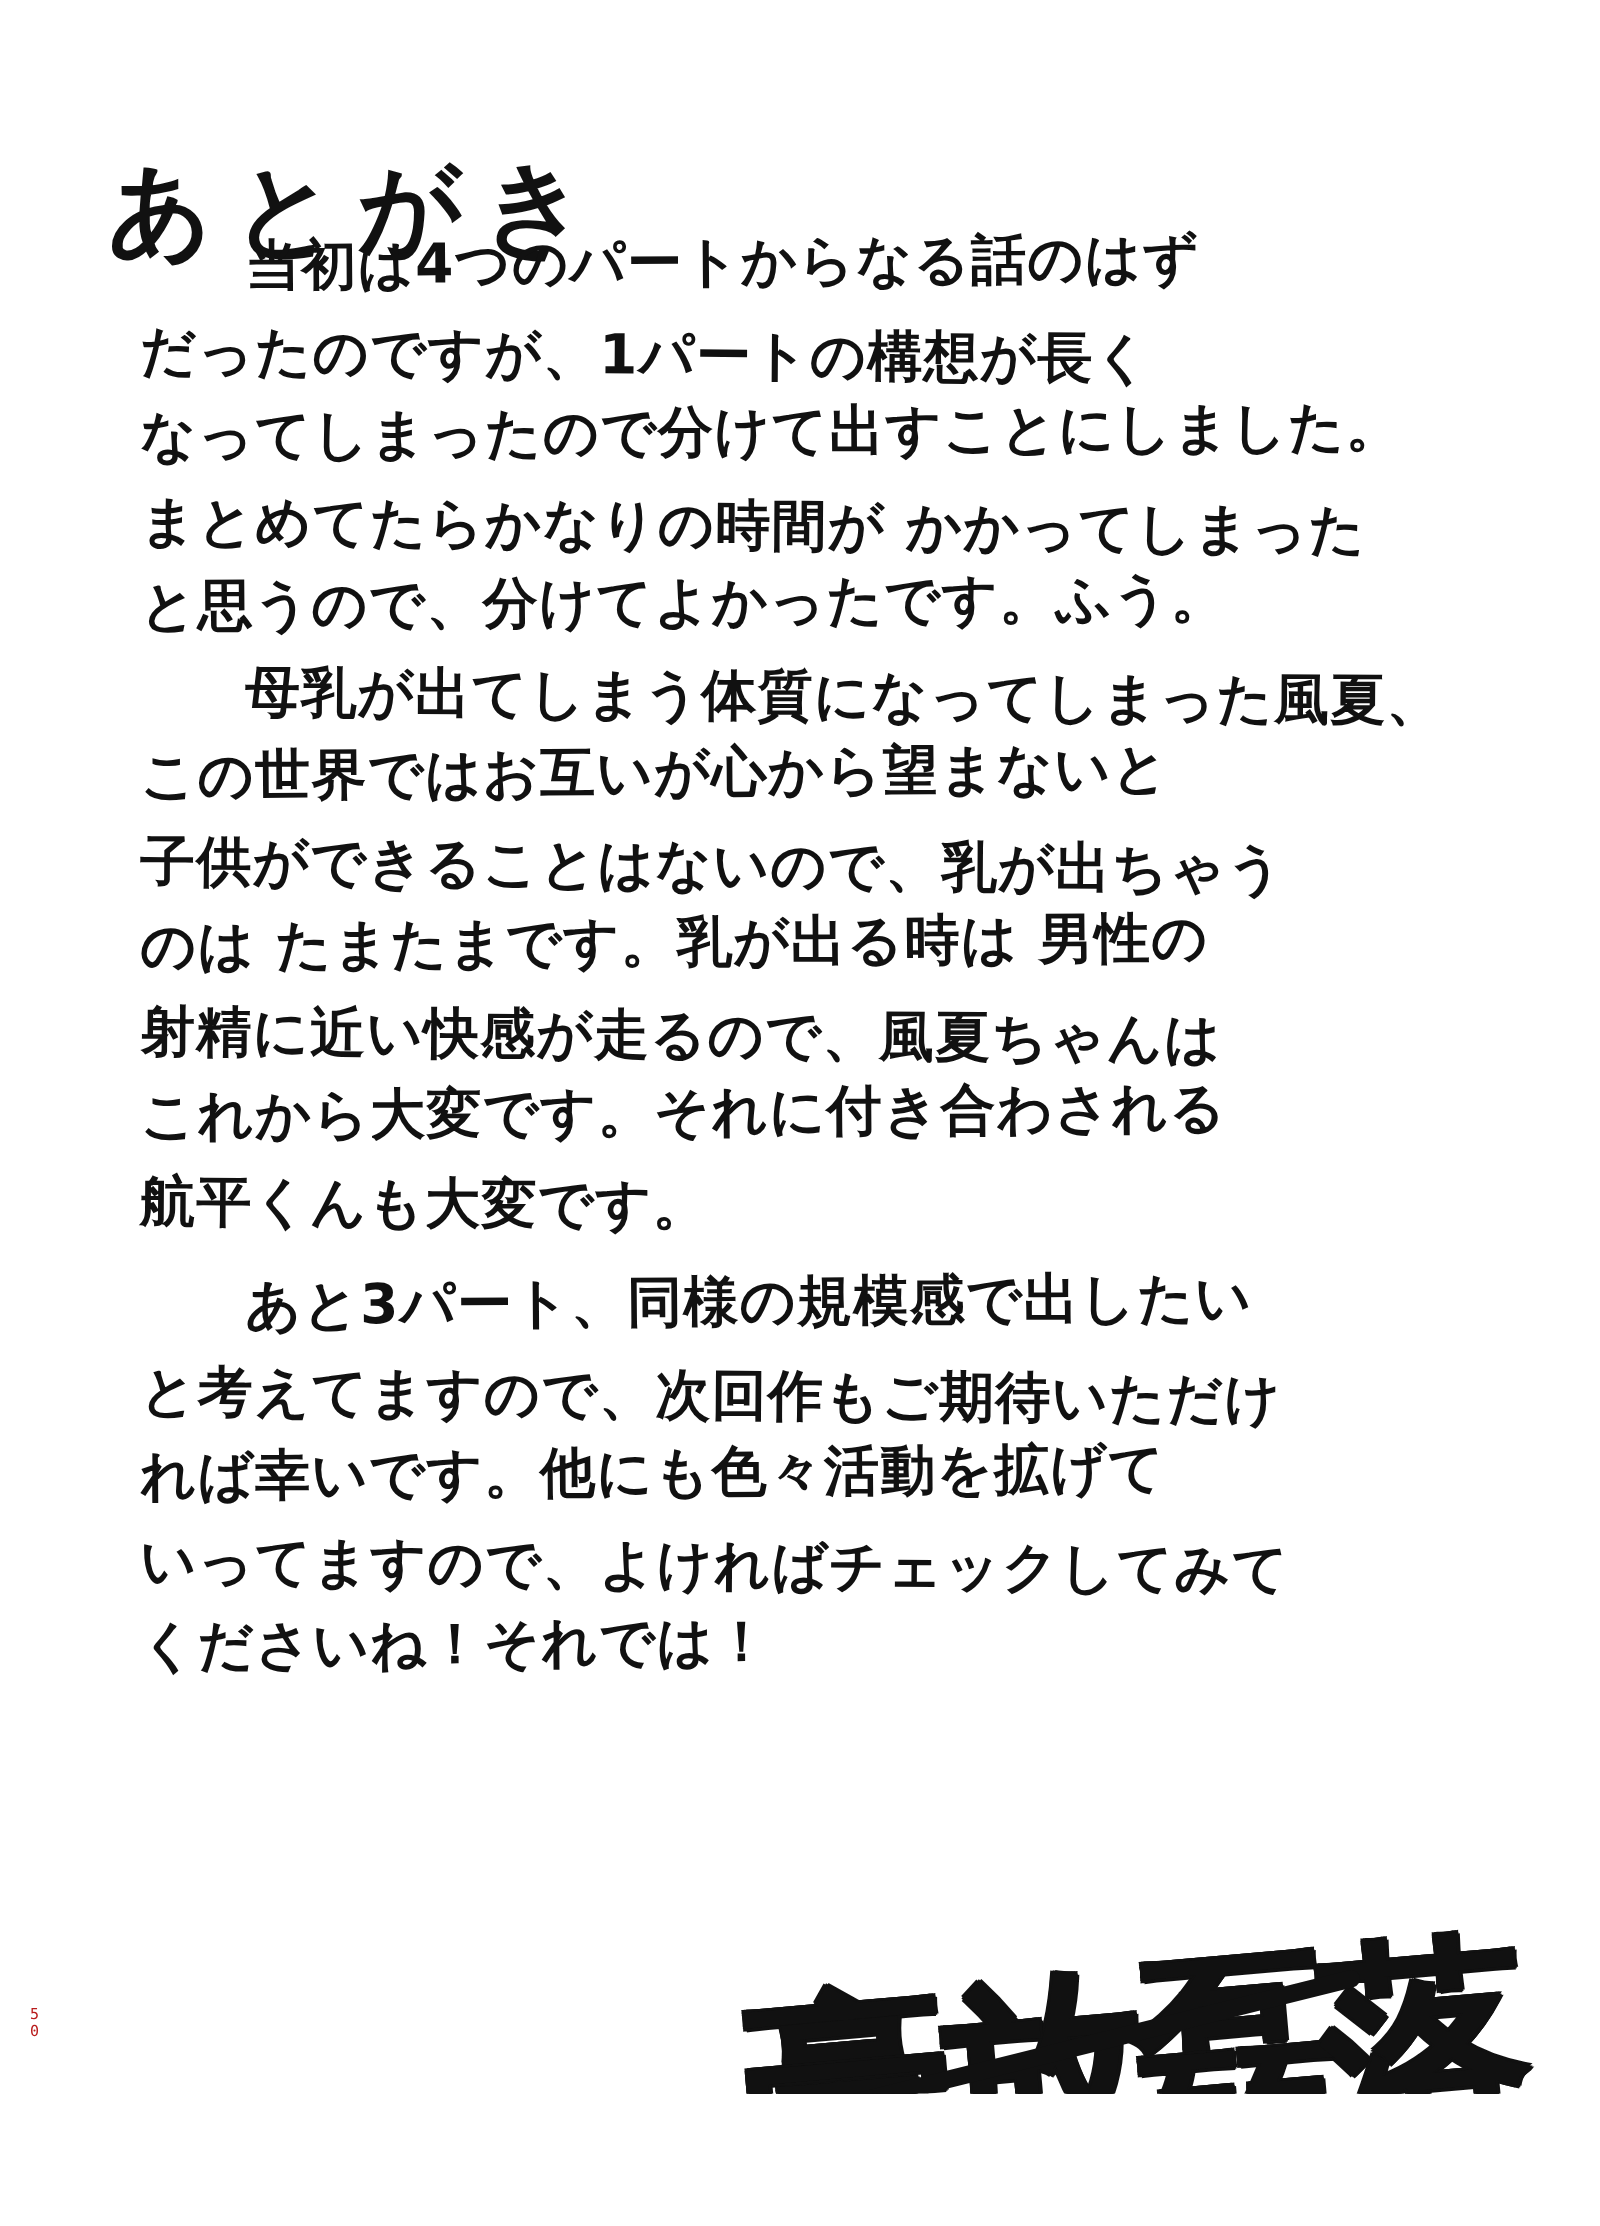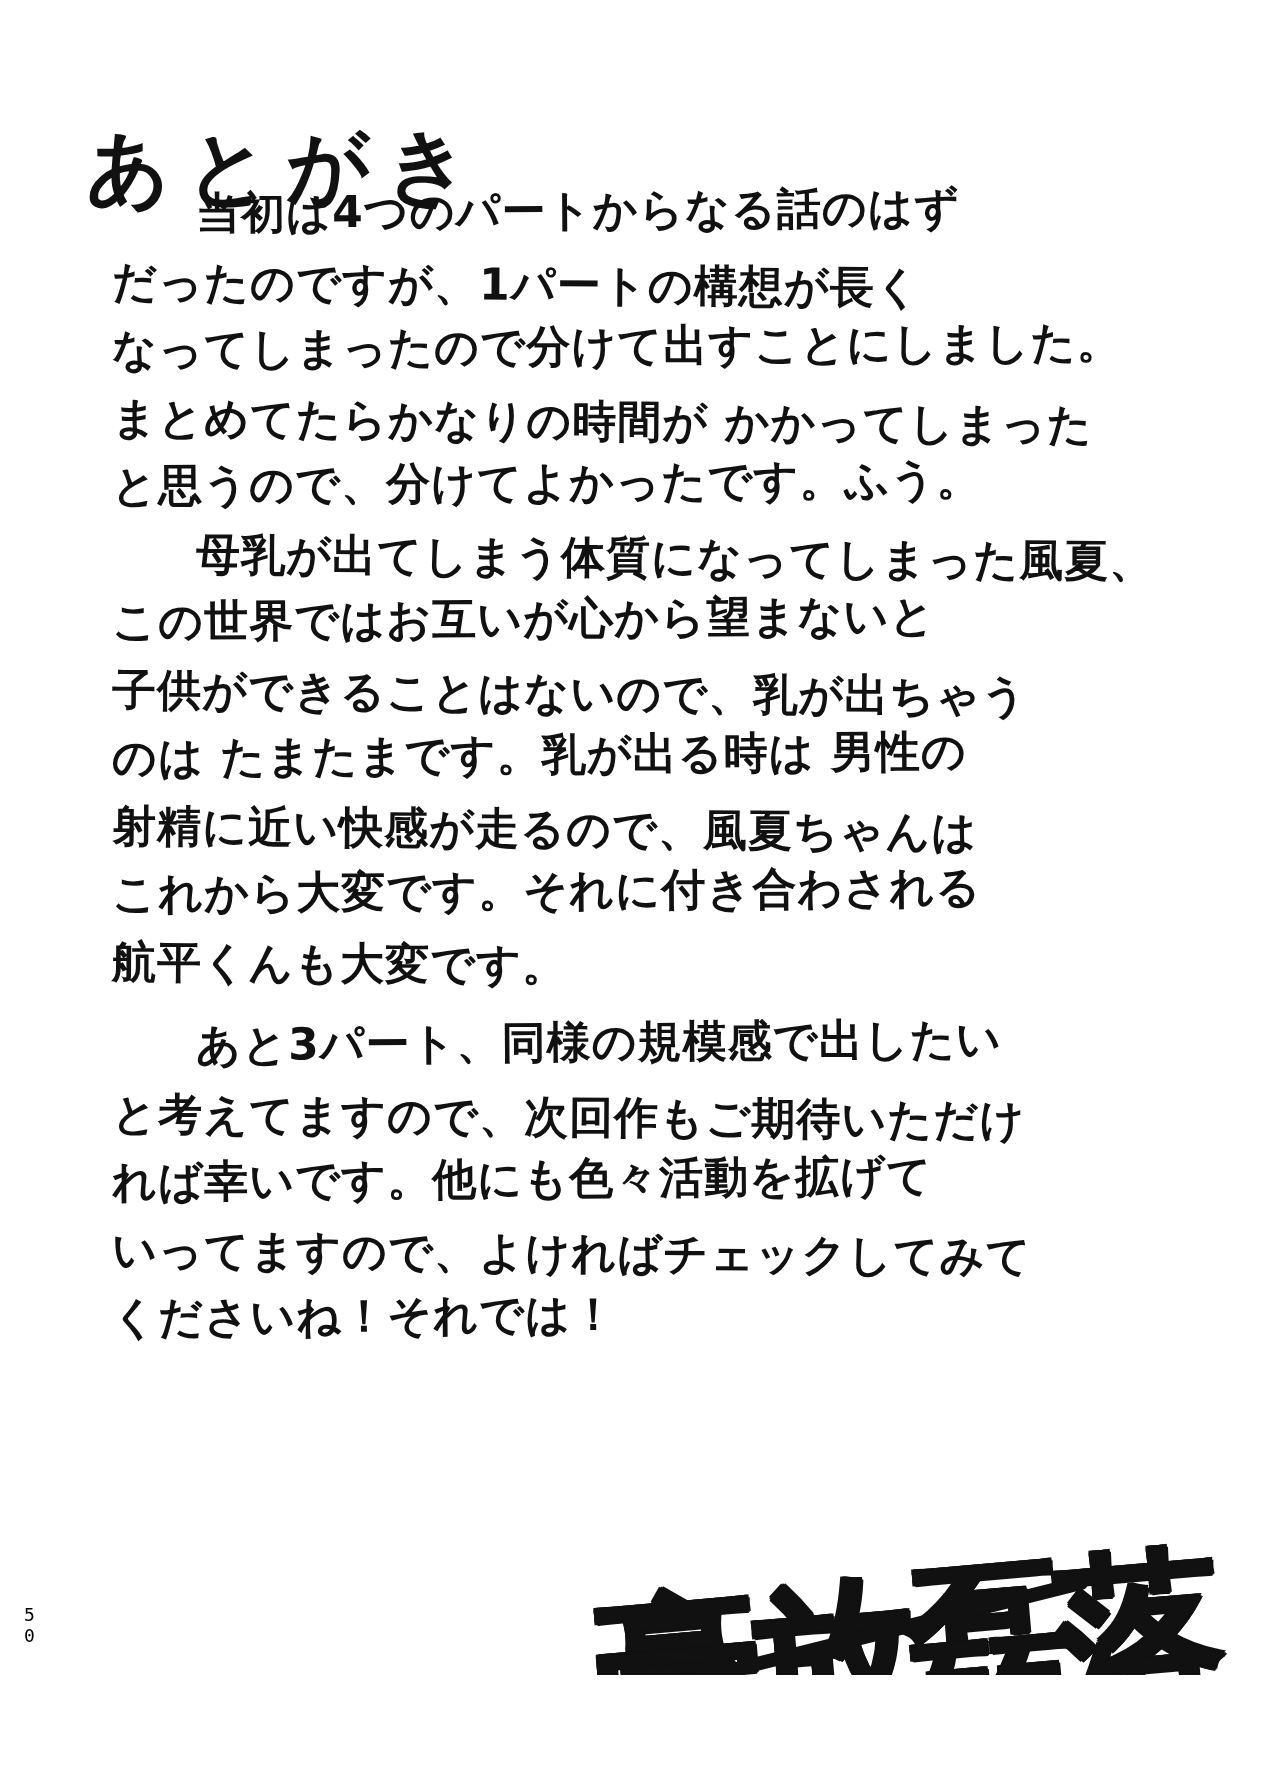--- a/index.html
+++ b/index.html
@@ -42,25 +42,25 @@
   }
   .line:nth-child(odd)  { transform: rotate(-0.45deg); }
   .line:nth-child(even) { transform: rotate(0.4deg); }
   .indent { padding-left: 84px; }
   .para-gap { margin-top: 16px; }
   .page-number {
     position: absolute;
     left: 24px;
     top: 1605px;
     width: 14px;
-    font-size: 18px;
+    font-size: 12px;
     line-height: 1.15;
     word-break: break-all;
     font-family: "DejaVu Sans Mono", monospace;
-    color: #000000;
+    color: #b91c1c;
   }
   .signature {
     position: absolute;
     left: 596px;
     top: 1568px;
     font-size: 168px;
     font-weight: bold;
     letter-spacing: -14px;
     white-space: nowrap;
     transform: rotate(-5deg);

